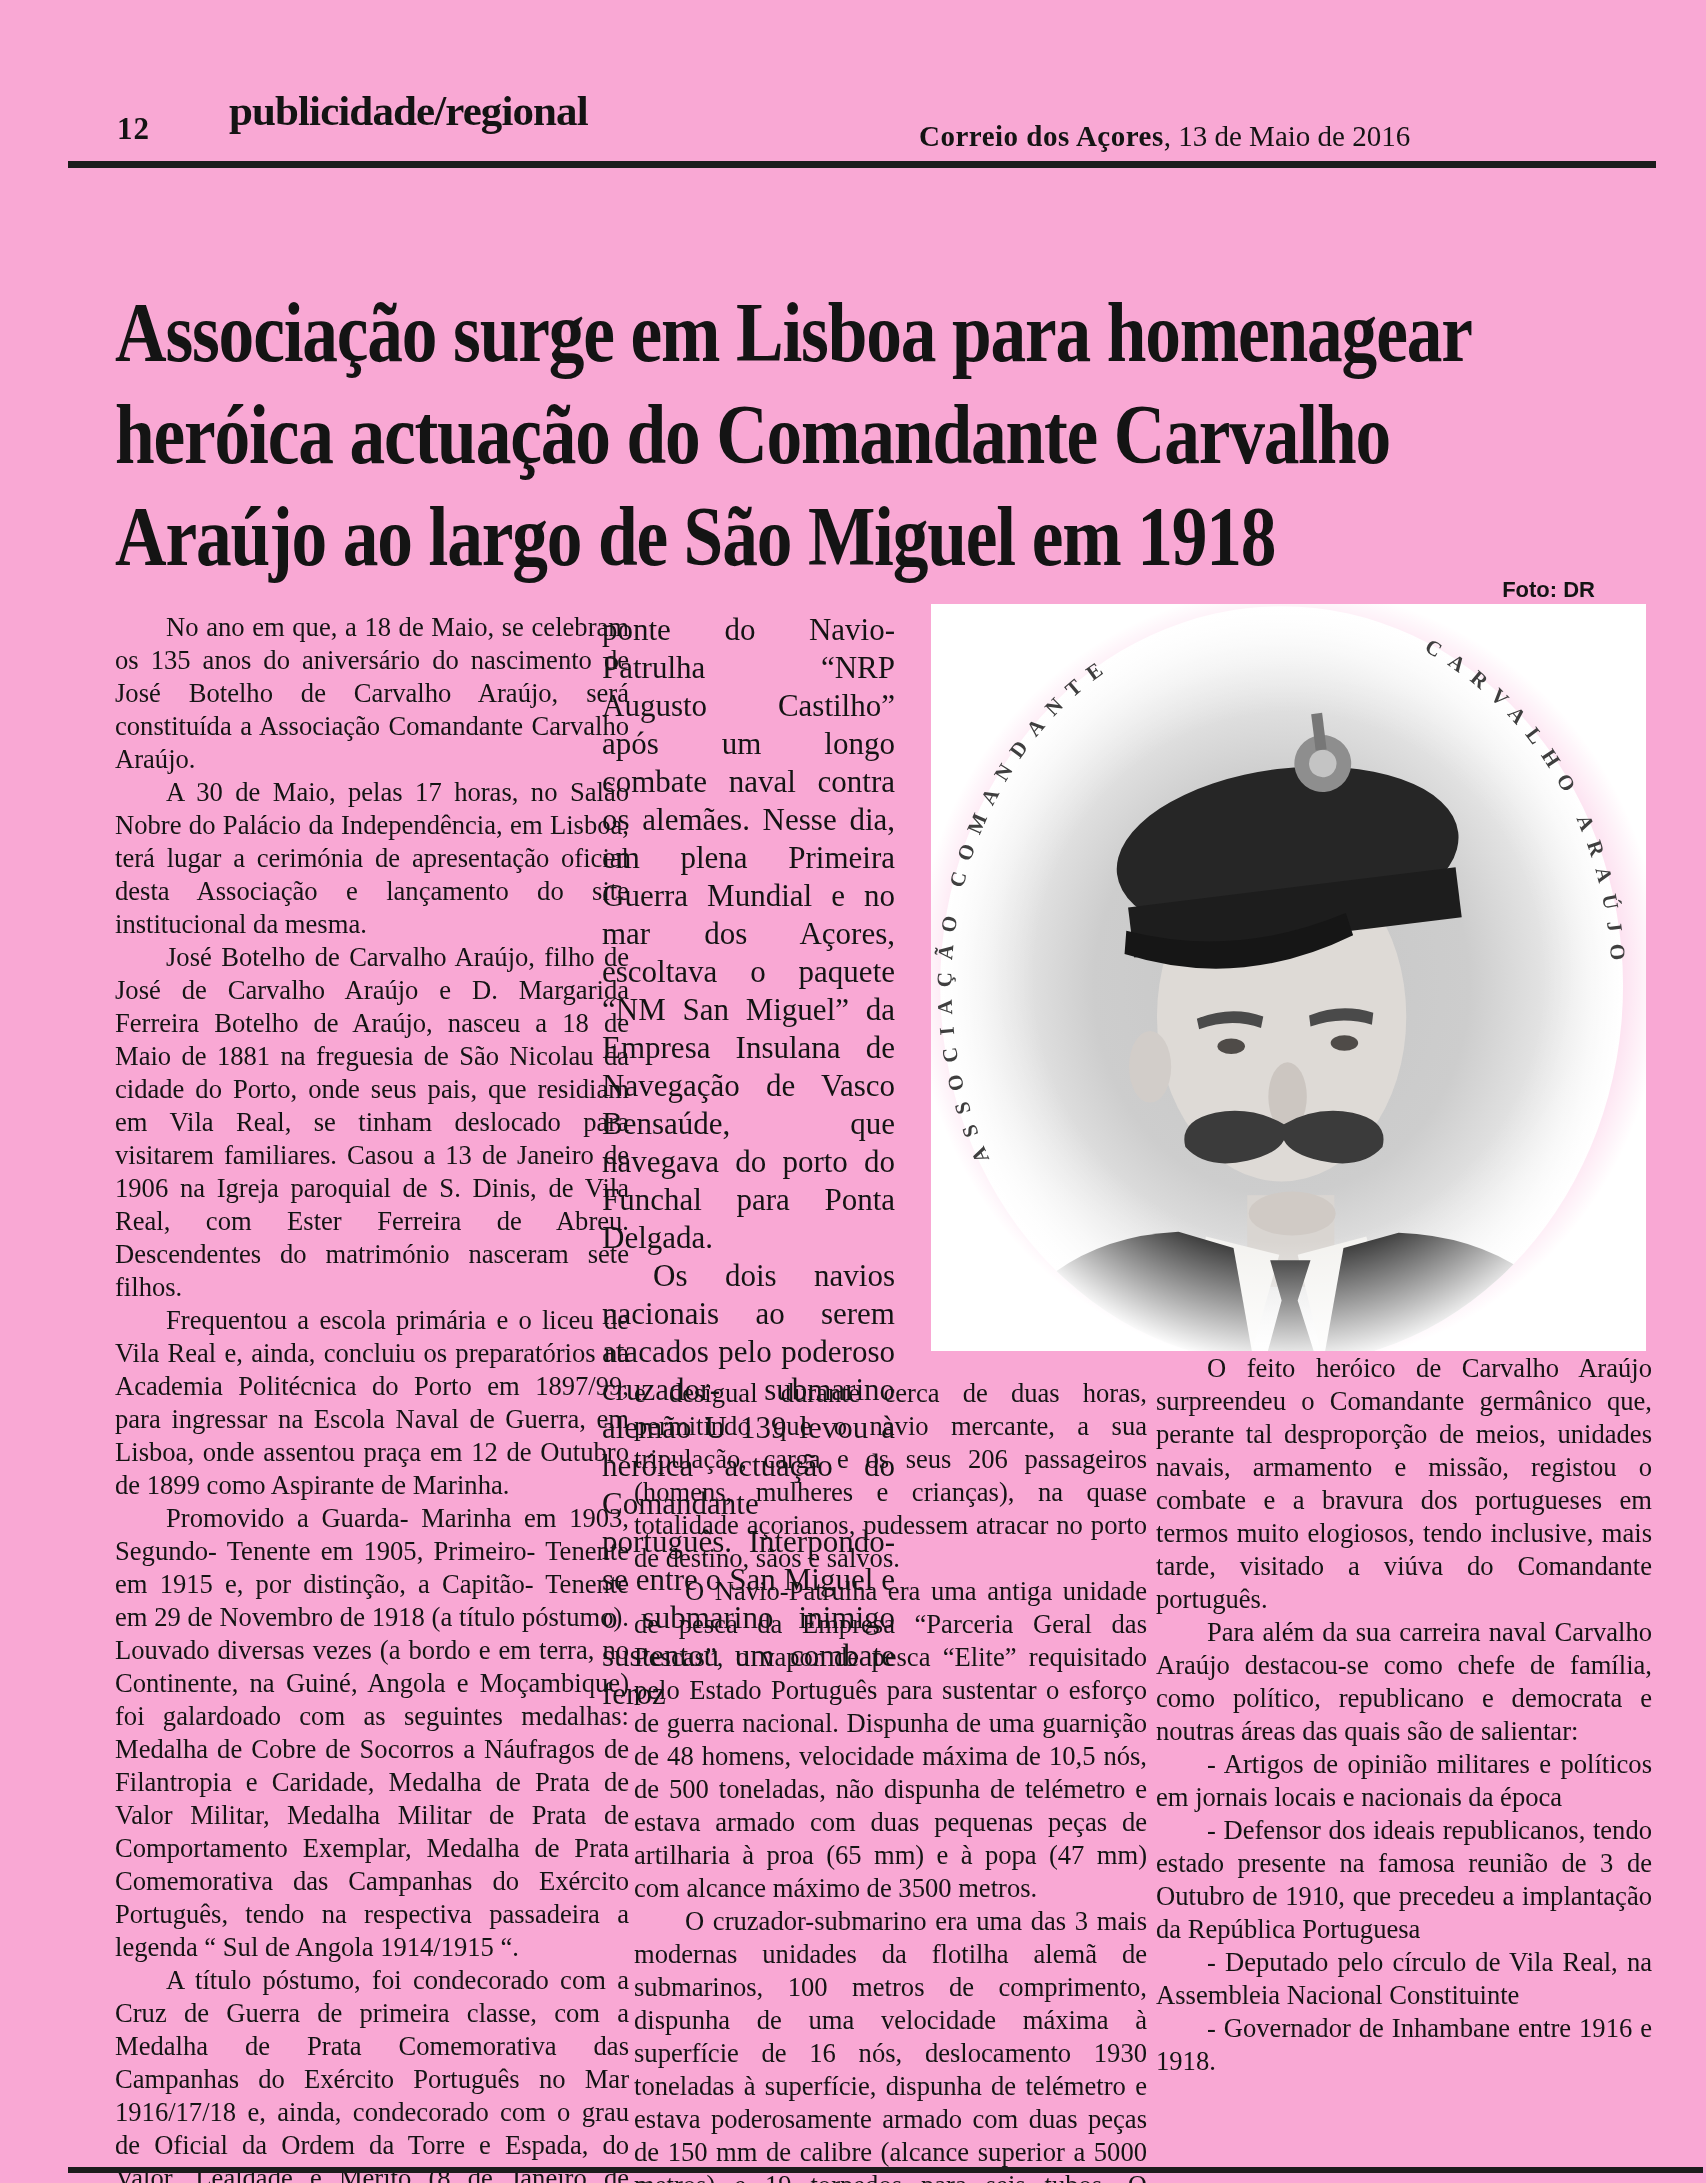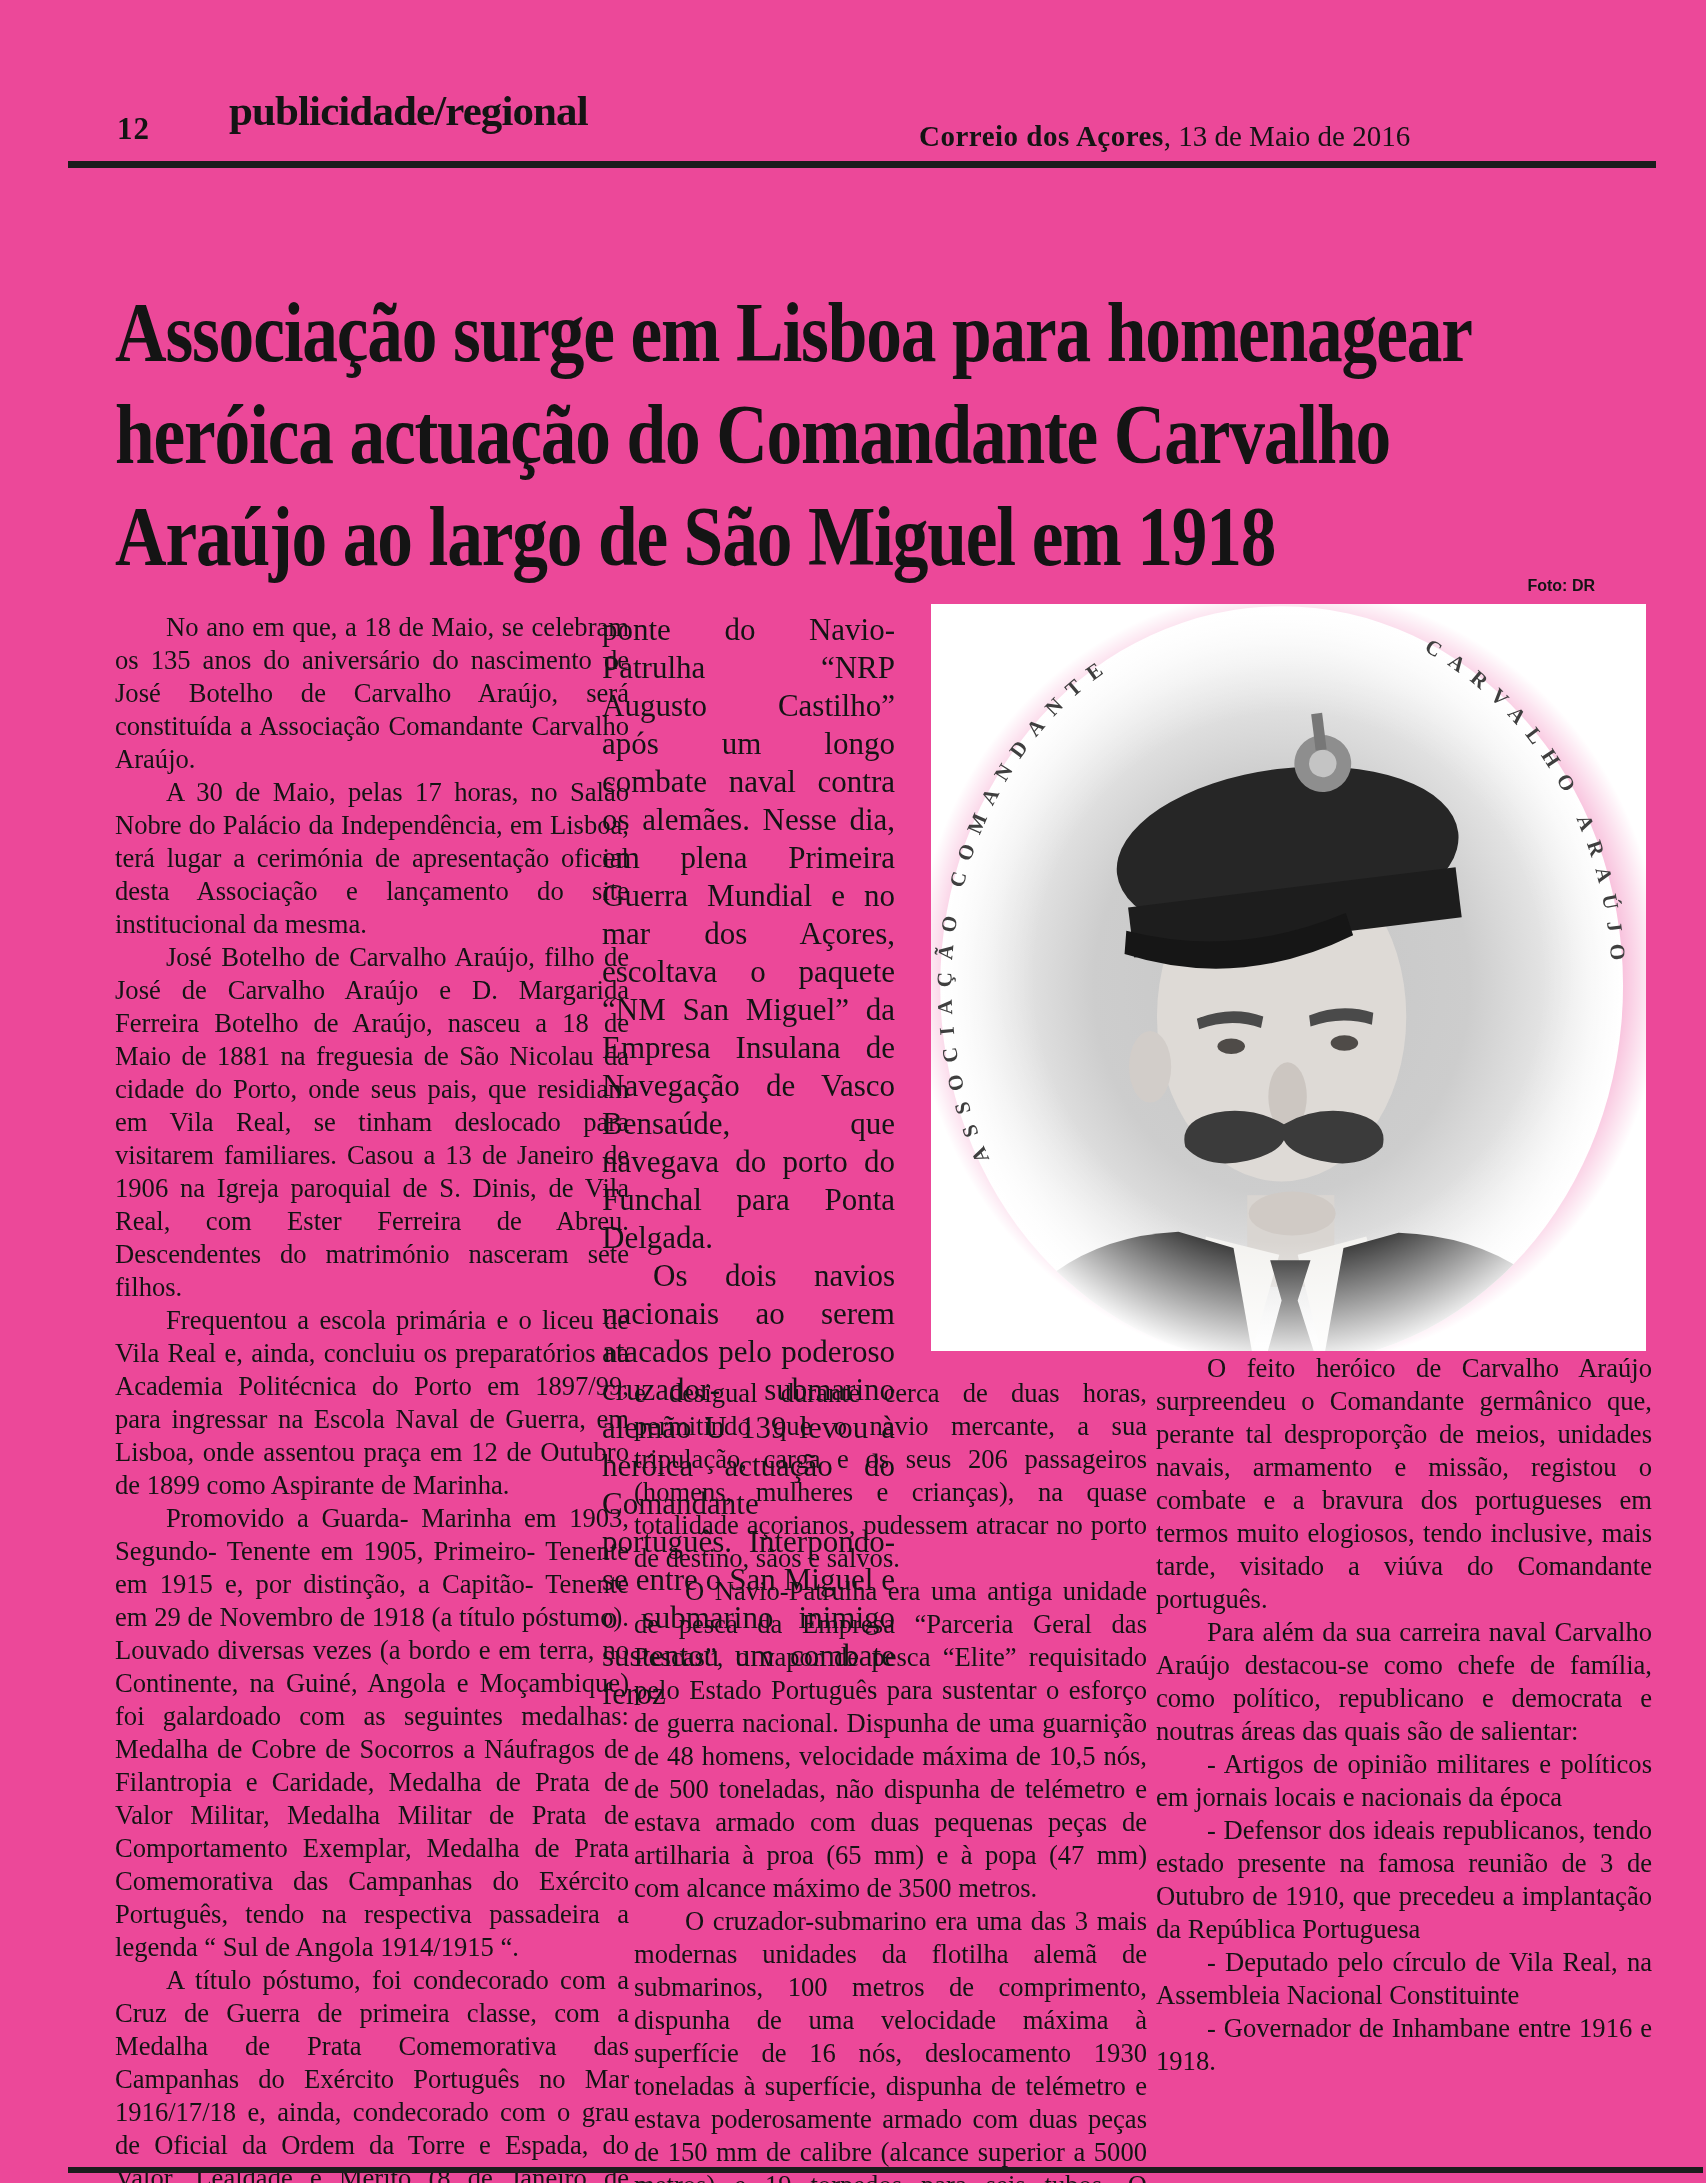--- a/index.html
+++ b/index.html
@@ -1,33 +1,33 @@
 <!DOCTYPE html>
 <html lang="pt" style="font-size:7.3px"><head>
 <meta charset="utf-8">
 <style>
   html,body{margin:0;padding:0;background:#fff;}
-  .page{position:relative;width:1707px;height:2183px;background:#ec4899;overflow:hidden;
+  .page{position:relative;width:1707px;height:2183px;background:#f9a8d4;overflow:hidden;
         font-family:"Liberation Serif","DejaVu Serif",serif;color:#141414;}
 
   
   .hdr-num{position:absolute;left:117px;top:111px;font-size:31px;font-weight:bold;letter-spacing:0.9px;}
   .hdr-section{position:absolute;left:229px;top:86px;font-size:43px;font-weight:bold;letter-spacing:-0.9px;}
   .hdr-right{position:absolute;left:919px;top:120px;font-size:29px;white-space:nowrap;}
   .hdr-right .mast{font-weight:bold;letter-spacing:0.5px;}
   .rule-top{position:absolute;left:68px;top:161px;width:1588px;height:7.3px;background:#1c1c1c;}
   .rule-bottom{position:absolute;left:68px;top:2167px;width:1635px;height:6.4px;background:#1c1c1c;}
 
   
   .headline{position:absolute;left:115px;top:281px;}
   .headline .hl{font-size:85px;line-height:102px;font-weight:bold;letter-spacing:-1.4px;
                 white-space:nowrap;transform:scaleX(.84);transform-origin:0 0;}
 
   .photo-credit{position:absolute;left:1412px;top:577px;width:183px;text-align:right;
-                font-family:"Liberation Sans","DejaVu Sans",sans-serif;font-weight:bold;font-size:16px;}
+                font-family:"Liberation Sans","DejaVu Sans",sans-serif;font-weight:bold;font-size:22px;}
 
   
   .col{position:absolute;text-align:justify;hyphens:auto;}
   .col p{margin:0;text-indent:51px;}
   .col p.noindent{text-indent:0;}
   .col1{left:115px;top:611px;width:514px;font-size:26.6px;line-height:33px;}
   .col2a{left:602px;top:611px;width:293px;font-size:31px;line-height:38px;}
   .col2b{left:634px;top:1377px;width:513px;font-size:26.6px;line-height:33px;}
   .col3{left:1156px;top:1352px;width:496px;font-size:26.6px;line-height:33px;}
 

